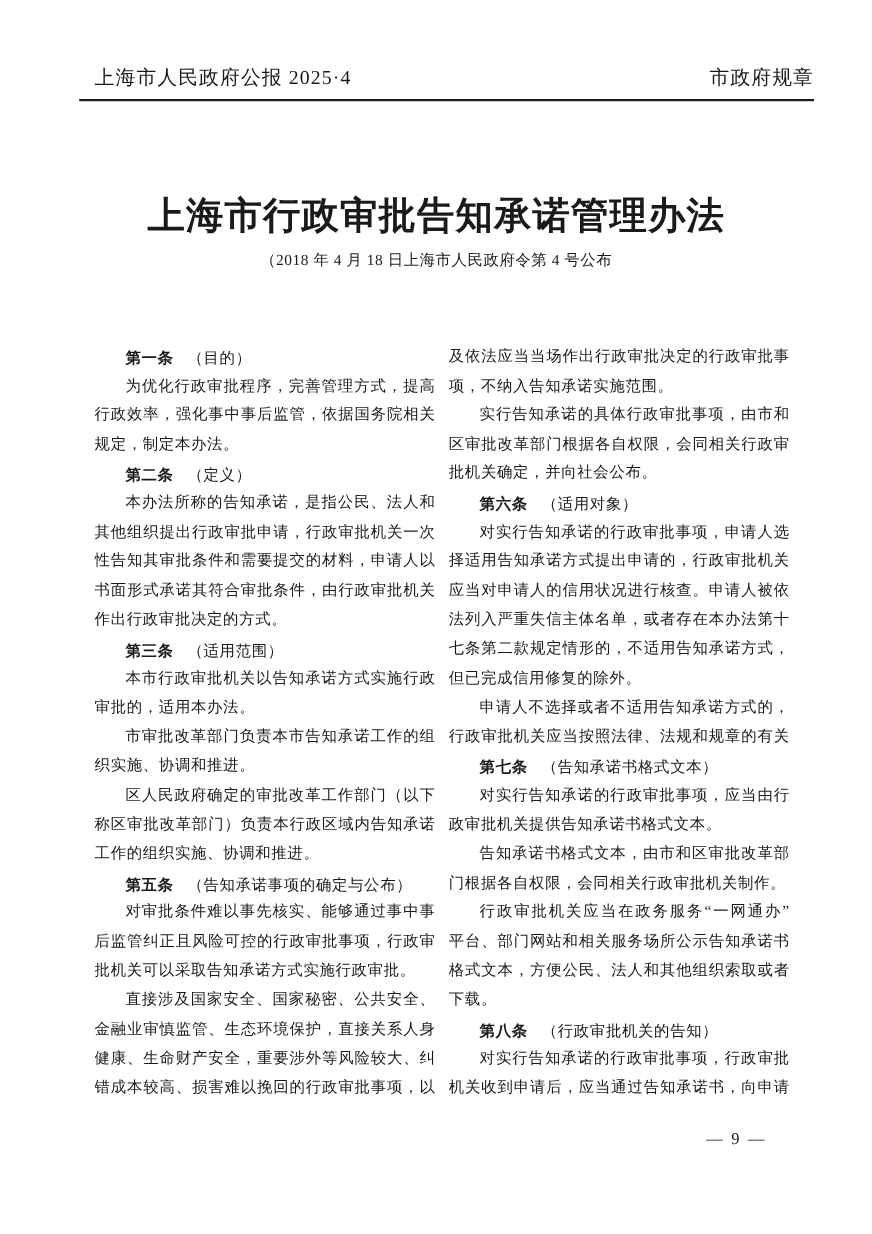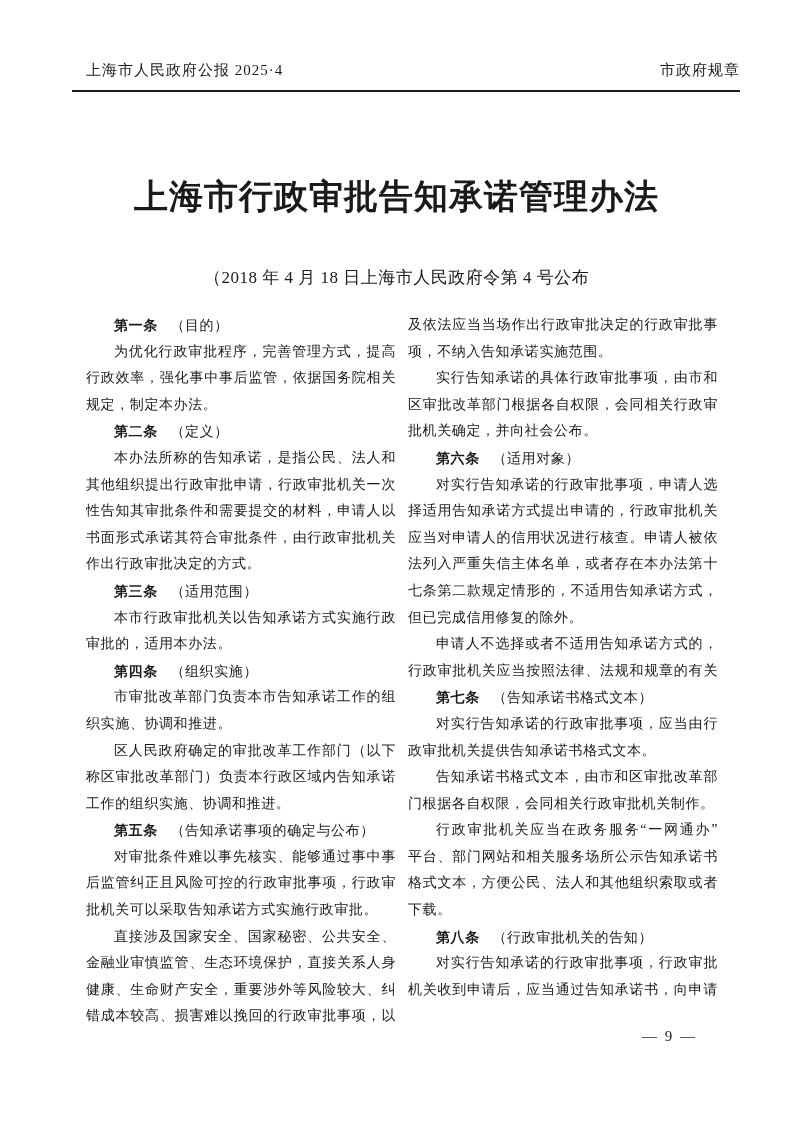--- a/index.html
+++ b/index.html
@@ -10,38 +10,38 @@
     margin:0 auto;
     background:#ffffff;
     color:#1a1a1a;
     font-family:"Liberation Serif","DejaVu Serif",serif;
     overflow:hidden;
   }
   
   .running-header {
     position:absolute; left:72px; top:58px; width:668px; height:26px;
     display:flex; justify-content:space-between; align-items:flex-start;
-    font-size:15px; line-height:24px; letter-spacing:1px;
+    font-size:18px; line-height:24px; letter-spacing:1px;
   }
   .running-header .hdr-left { padding-left:14px; }
   .header-rule {
     position:absolute; left:72px; top:90px; width:668px; height:2px;
     background:#1a1a1a;
   }
   
   .doc-title {
     position:absolute; left:0; top:180px; width:100%;
     text-align:center;
     font-size:34px; line-height:34px; font-weight:700;
     letter-spacing:1px;
   }
   .doc-subtitle {
     position:absolute; left:0; top:223px; width:100%;
     text-align:center;
-    font-size:17px; line-height:30px; letter-spacing:0.5px;margin-top:40px;
+    font-size:14px; line-height:30px; letter-spacing:0.5px;
   }
   
   .body-block {
     position:absolute; left:86px; top:312px; width:632px;
     display:flex; gap:12px;
   }
   .col { width:310px; }
   .line {
     height:26.6px; line-height:26.6px;
     font-size:14px; letter-spacing:0.6px;
@@ -90,21 +90,20 @@
         <div class="line">规定，制定本办法。</div>
         <div class="line indent"><span class="art-num">第二条</span><span class="art-title">（定义）</span></div>
         <div class="line fill indent">本办法所称的告知承诺，是指公民、法人和</div>
         <div class="line fill">其他组织提出行政审批申请，行政审批机关一次</div>
         <div class="line fill">性告知其审批条件和需要提交的材料，申请人以</div>
         <div class="line fill">书面形式承诺其符合审批条件，由行政审批机关</div>
         <div class="line">作出行政审批决定的方式。</div>
         <div class="line indent"><span class="art-num">第三条</span><span class="art-title">（适用范围）</span></div>
         <div class="line fill indent">本市行政审批机关以告知承诺方式实施行政</div>
         <div class="line">审批的，适用本办法。</div>
-        <div class="line indent"><span class="art-num">第四条</span><span class="art-title">（组织实施）</span></div>
         <div class="line fill indent">市审批改革部门负责本市告知承诺工作的组</div>
         <div class="line">织实施、协调和推进。</div>
         <div class="line fill indent">区人民政府确定的审批改革工作部门（以下</div>
         <div class="line fill">称区审批改革部门）负责本行政区域内告知承诺</div>
         <div class="line">工作的组织实施、协调和推进。</div>
         <div class="line indent"><span class="art-num">第五条</span><span class="art-title">（告知承诺事项的确定与公布）</span></div>
         <div class="line fill indent">对审批条件难以事先核实、能够通过事中事</div>
         <div class="line fill">后监管纠正且风险可控的行政审批事项，行政审</div>
         <div class="line">批机关可以采取告知承诺方式实施行政审批。</div>
         <div class="line fill indent">直接涉及国家安全、国家秘密、公共安全、</div>

